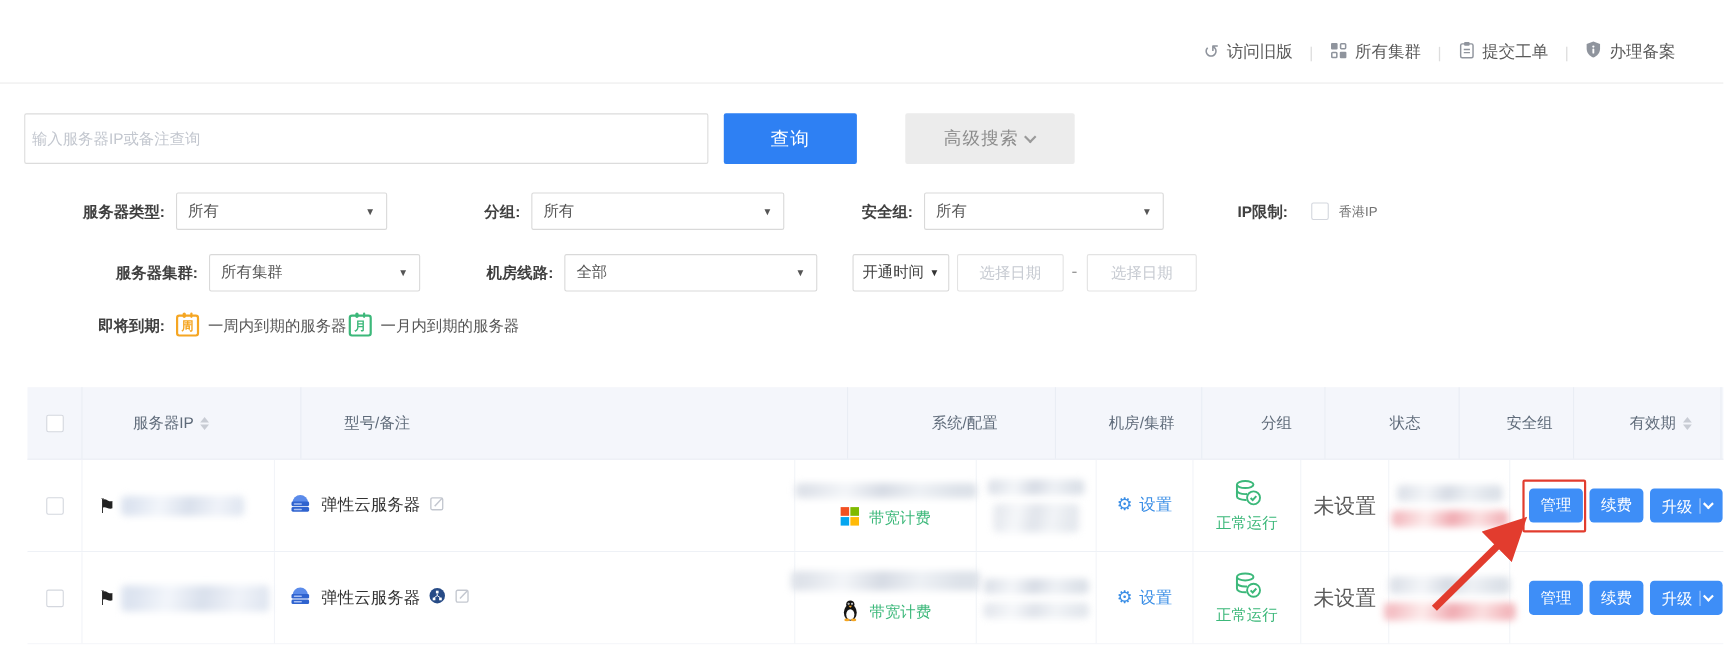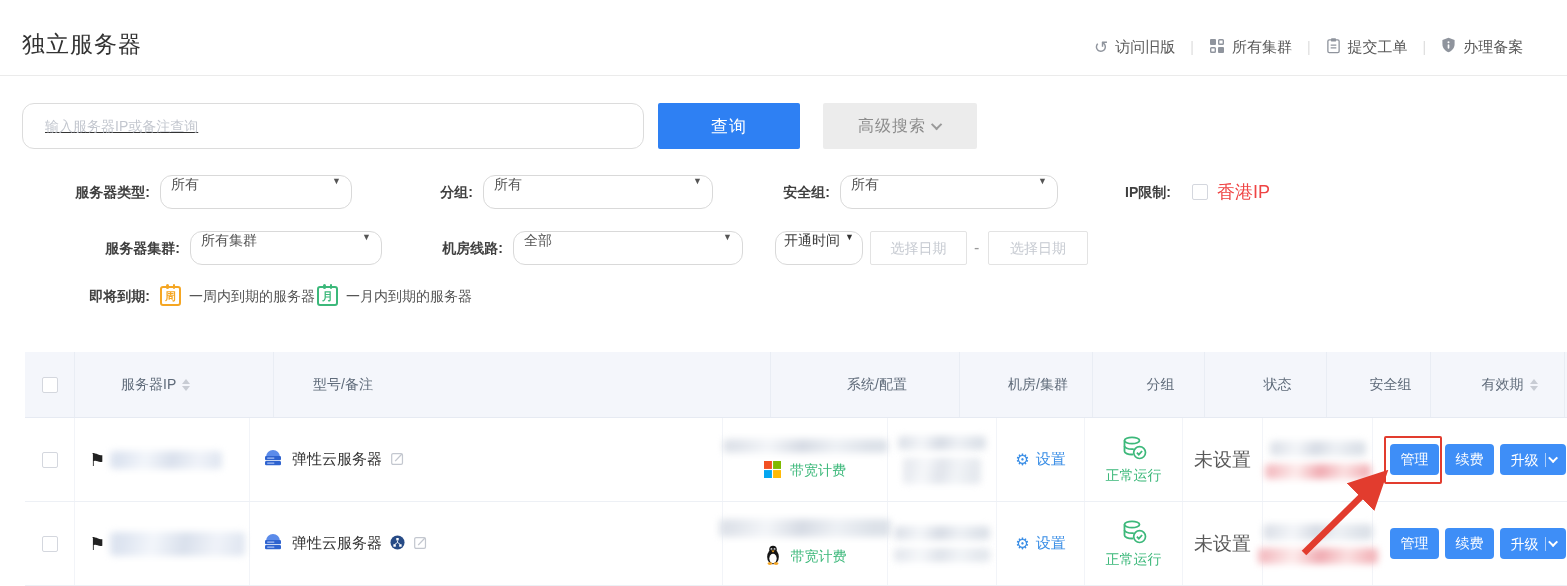--- a/index.html
+++ b/index.html
@@ -9,41 +9,41 @@
   
   .page-header { position: absolute; top: 0; left: 0; width: 100%; height: 76px; border-bottom: 1px solid #ebebeb; background: #fff; }
   .page-title { position: absolute; left: 22px; top: 29px; font-size: 23px; color: #333; font-weight: 500; letter-spacing: 1px; }
   .header-links { position: absolute; left: 1094px; top: 37px; display: flex; align-items: center; white-space: nowrap; font-size: 15px; color: #595959; }
   .header-link { display: flex; align-items: center; gap: 7px; cursor: pointer; }
   .header-link .uglyph { font-size: 17px; color: #8f949d; line-height: 1; }
   .link-sep { color: #dddddd; margin: 0 15px; font-size: 14px; }
 
   
   .search-row { position: absolute; top: 103px; left: 22px; width: 1000px; height: 46px; }
-  .search-input { position: absolute; left: 0; top: 0; width: 622px; height: 46px; border: 1px solid #dcdcdc; border-radius: 12px; padding: 0 22px; font-size: 14px; color: #333; outline: none; font-family: inherit; text-decoration: underline; }
+  .search-input { position: absolute; left: 0; top: 0; width: 622px; height: 46px; border: 1px solid #dcdcdc; border-radius: 2px; padding: 0 6px; font-size: 14px; color: #333; outline: none; font-family: inherit; }
   .search-input::placeholder { color: #c3c7cf; }
-  .query-btn { position: absolute; left: 636px; top: 0; width: 142px; height: 46px; background: #2e80f3; color: #fff; border: none; font-size: 17px; border-radius: 2px; cursor: pointer; font-family: inherit; letter-spacing: 1px; }
+  .query-btn { position: absolute; left: 636px; top: 0; width: 121px; height: 46px; background: #2e80f3; color: #fff; border: none; font-size: 17px; border-radius: 2px; cursor: pointer; font-family: inherit; letter-spacing: 1px; }
   .adv-btn { position: absolute; left: 801px; top: 0; width: 154px; height: 46px; background: #ececec; color: #8c8c8c; border: none; font-size: 16px; border-radius: 2px; cursor: pointer; font-family: inherit; display: flex; align-items: center; justify-content: center; gap: 8px; letter-spacing: 1px; }
   .chev { width: 8px; height: 8px; border-left: 2px solid #9a9a9a; border-bottom: 2px solid #9a9a9a; transform: rotate(-45deg) translateY(-2px); display: inline-block; }
 
   
   .f-row { position: absolute; left: 0; width: 100%; height: 34px; }
   .f-row1 { top: 175px; padding-left: 14px; } .f-row2 { top: 231px; margin-left: 30px; } .f-row3 { top: 283px; height: 26px; }
   .f-label { position: absolute; top: 0; line-height: 34px; font-size: 14px; font-weight: bold; color: #404040; text-align: right; }
-  .f-select { position: absolute; top: 0; height: 34px; border: 1px solid #d9d9d9; border-radius: 12px; background: #fff; display: flex; justify-content: space-between; padding: 0 10px; font-size: 14px; color: #555; cursor: pointer; }
+  .f-select { position: absolute; top: 0; height: 34px; border: 1px solid #d9d9d9; border-radius: 2px; background: #fff; display: flex; align-items: center; justify-content: space-between; padding: 0 10px; font-size: 14px; color: #555; cursor: pointer; }
   .sel-caret { font-size: 9px; color: #555; }
   .lbl-server-type { left: 22px; width: 128px; }
   .sel-server-type { left: 160px; width: 192px; }
   .lbl-group { left: 360px; width: 113px; }
   .sel-group { left: 483px; width: 230px; }
   .lbl-security { left: 718px; width: 112px; }
   .sel-security { left: 840px; width: 218px; }
   .lbl-iplimit { left: 1125px; text-align: left; }
   .hk-checkbox { position: absolute; left: 1192px; top: 9px; width: 16px; height: 16px; border: 1px solid #d4d7de; border-radius: 2px; background: #fff; cursor: pointer; }
-  .hk-label { position: absolute; left: 1217px; top: 0; line-height: 34px; font-size: 18px; color: #ef4444; }
+  .hk-label { position: absolute; left: 1217px; top: 0; line-height: 34px; font-size: 12px; color: #737373; }
   .lbl-cluster { left: 22px; width: 128px; }
   .sel-cluster { left: 160px; width: 192px; }
   .lbl-line { left: 360px; width: 113px; }
   .sel-line { left: 483px; width: 230px; }
   .sel-time { left: 745px; width: 88px; padding: 0 8px; color: #404040; }
   .sel-time .sel-caret { color: #333; }
   .date-input { position: absolute; top: 0; height: 34px; border: 1px solid #e3e3e3; border-radius: 2px; text-align: center; font-size: 14px; color: #333; outline: none; font-family: inherit; }
   .date-input::placeholder { color: #c6cad1; }
   .date-start { left: 840px; width: 97px; }
   .date-sep { position: absolute; left: 944px; top: 0; line-height: 34px; color: #999; }
@@ -103,21 +103,20 @@
   
   .anno-box { position: absolute; left: 1384px; top: 436px; width: 58px; height: 48px; border: 2px solid #e23c2e; border-radius: 2px; pointer-events: none; }
   .anno-arrow { position: absolute; left: 1288px; top: 452px; width: 130px; height: 120px; pointer-events: none; }
 </style>
 </head>
 <body>
 
 <div class="page">
 
   <div class="page-header">
-    <div class="page-title">独立服务器</div>
     <div class="header-links">
       <span class="header-link">
         <span class="uglyph">↺</span>
         <span>访问旧版</span>
       </span>
       <span class="link-sep">|</span>
       <span class="header-link">
         <span><svg width="16" height="16" viewBox="0 0 16 16">
               <rect x="1" y="1" width="6" height="6" rx="1" fill="#8f949d"></rect>
               <rect x="9.7" y="1.7" width="4.6" height="4.6" rx="0.8" fill="none" stroke="#8f949d" stroke-width="1.4"></rect>

